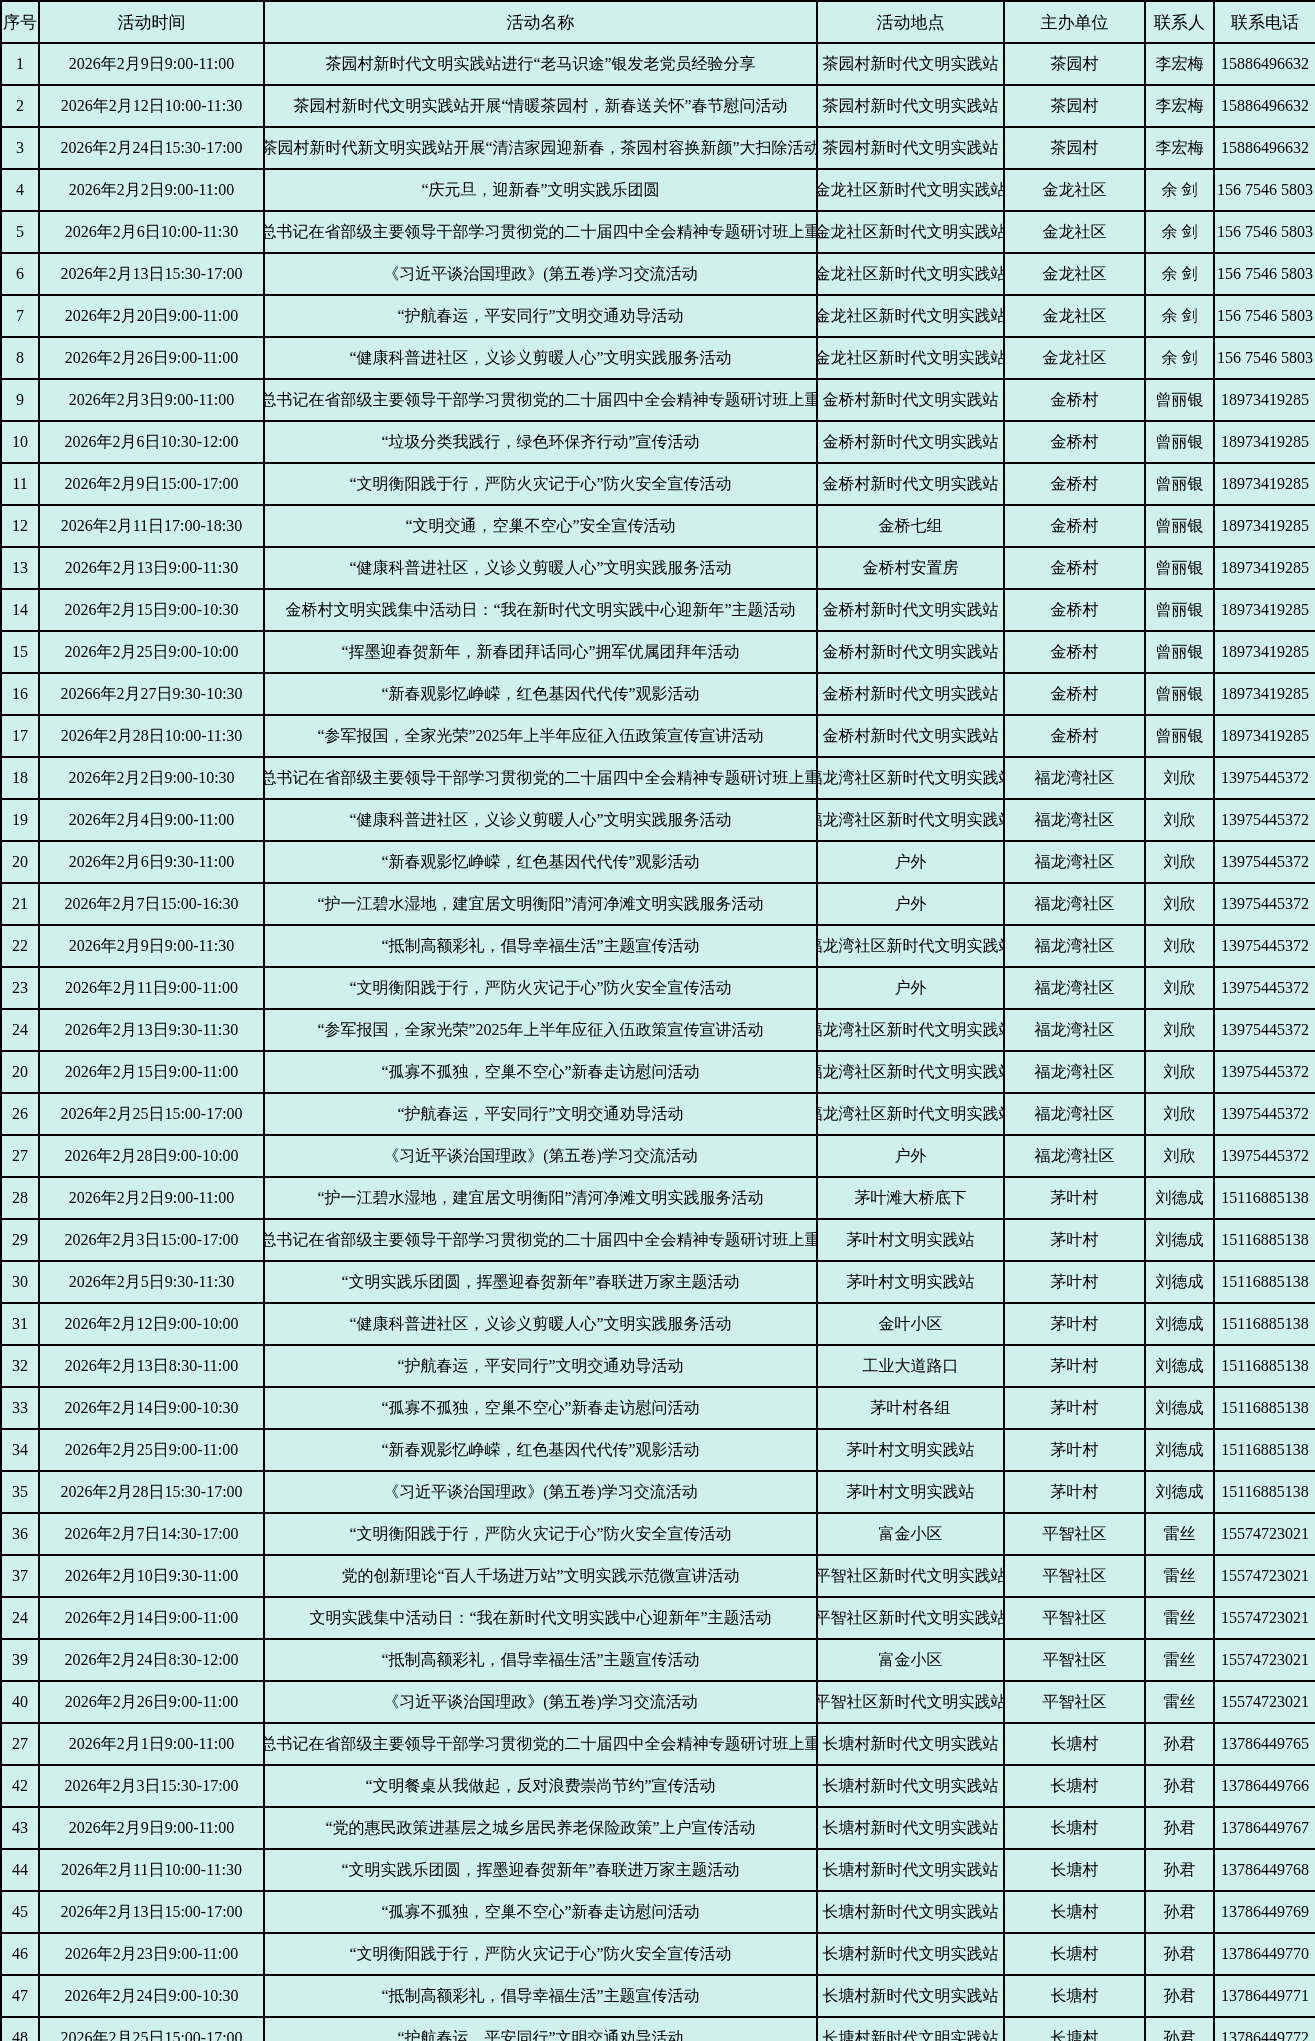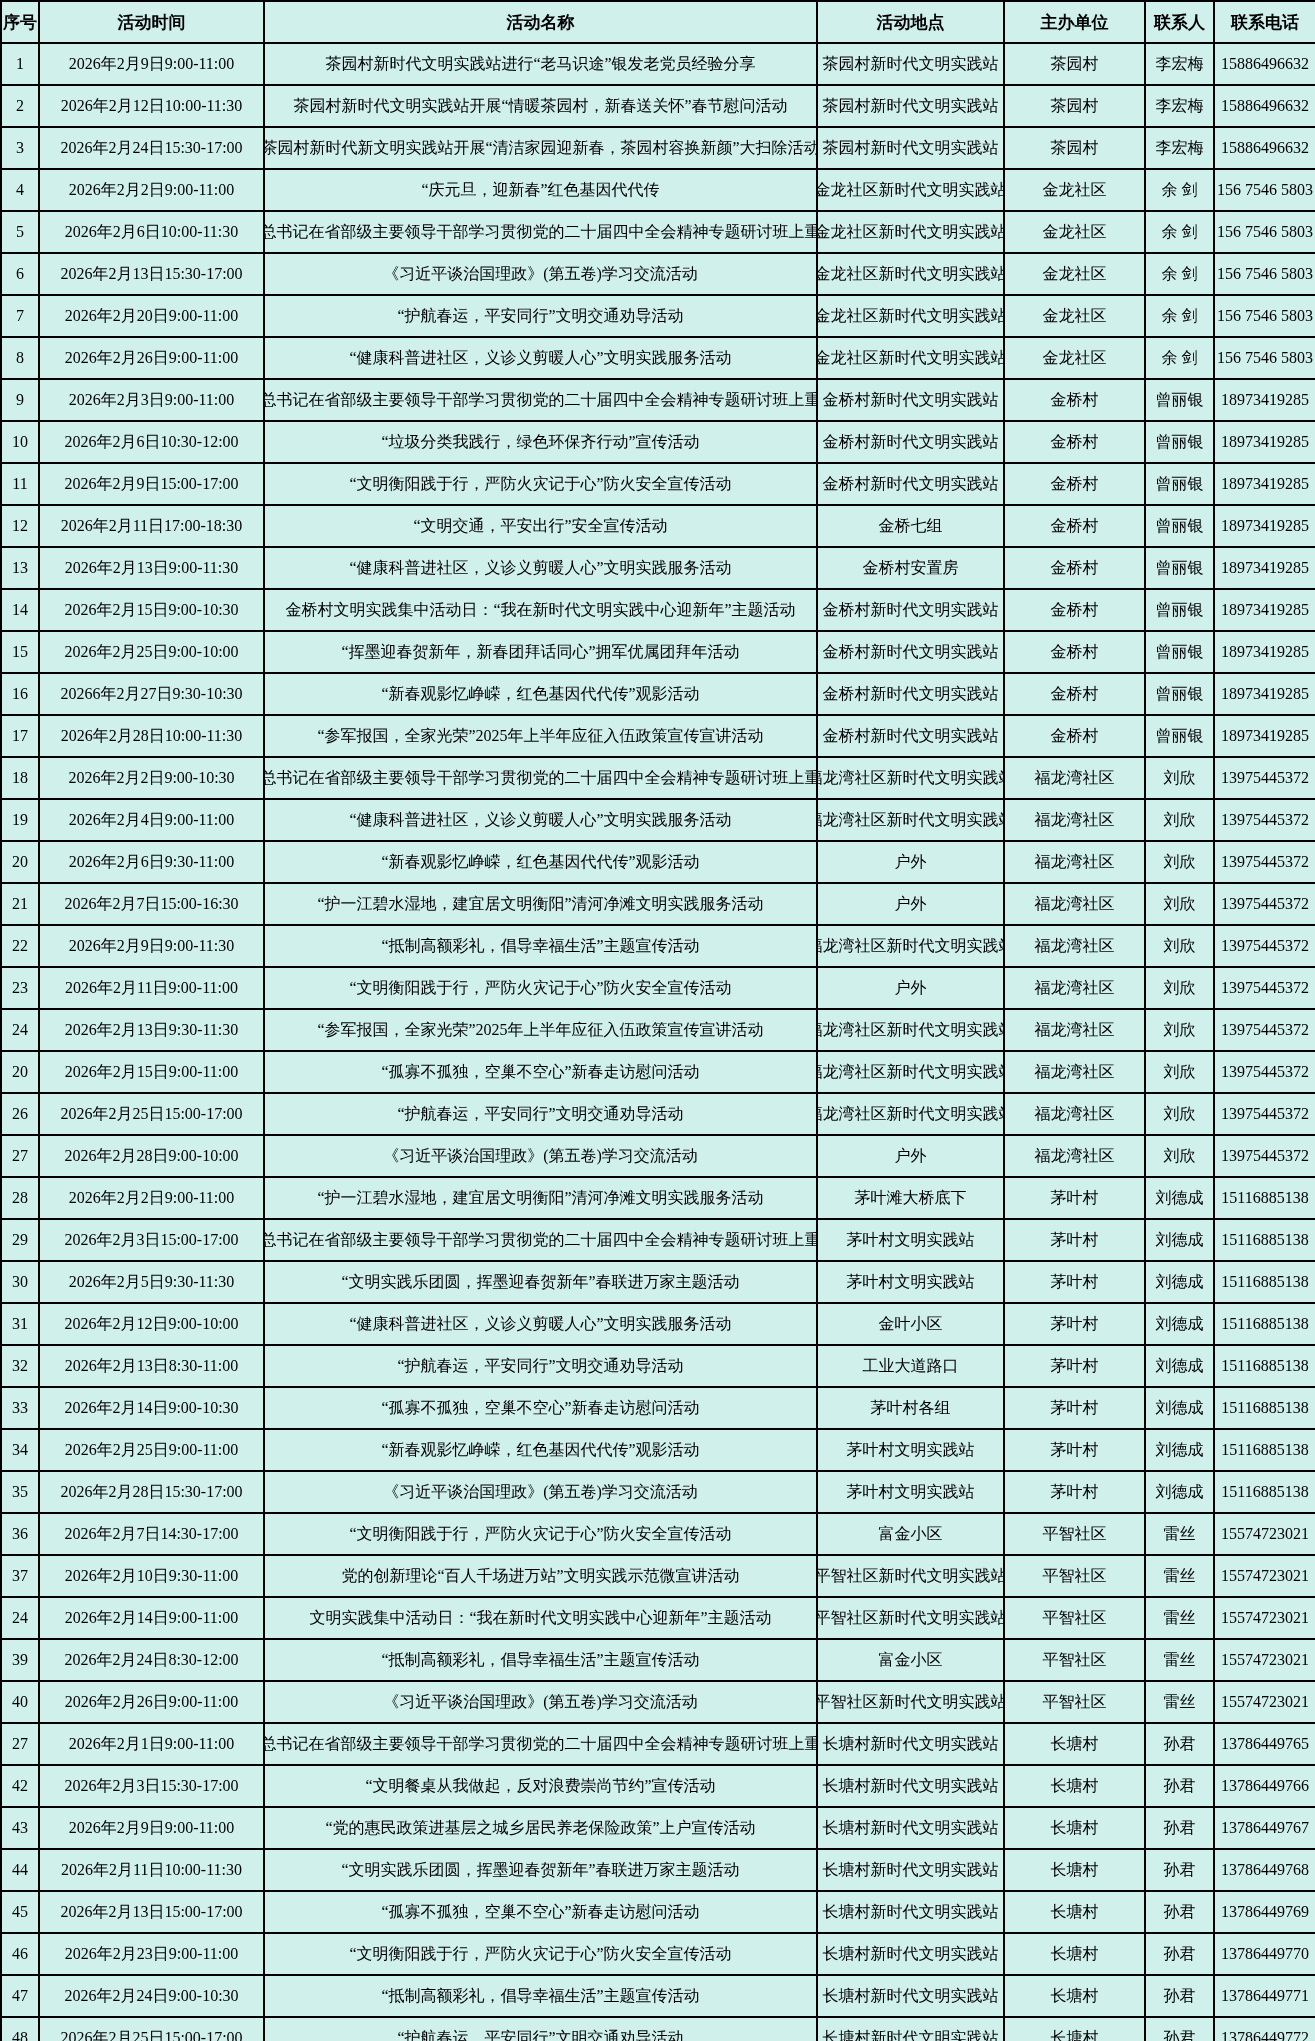--- a/index.html
+++ b/index.html
@@ -20,21 +20,21 @@
   table.activity-table td{
     border:2px solid var(--border);
     padding:0;
     height:40px;
     overflow:hidden;
     vertical-align:middle;
     font-size:16px;
     color:var(--text);
   }
   table.activity-table th{
-    font-weight:bold;
+    font-weight:normal;
     font-size:17px;
   }
   
   .cellc{
     display:flex;
     justify-content:center;
     align-items:center;
     height:100%;
     overflow:hidden;
   }
@@ -221,21 +221,21 @@
               <span>4</span>
             </div>
           </td>
           <td>
             <div class="cellc">
               <span>2026年2月2日9:00-11:00</span>
             </div>
           </td>
           <td>
             <div class="cellc">
-              <span>“庆元旦，迎新春”红色基因代代传</span>
+              <span>“庆元旦，迎新春”文明实践乐团圆</span>
             </div>
           </td>
           <td>
             <div class="cellc">
               <span>金龙社区新时代文明实践站</span>
             </div>
           </td>
           <td>
             <div class="cellc">
               <span>金龙社区</span>
@@ -517,21 +517,21 @@
               <span>12</span>
             </div>
           </td>
           <td>
             <div class="cellc">
               <span>2026年2月11日17:00-18:30</span>
             </div>
           </td>
           <td>
             <div class="cellc">
-              <span>“文明交通，平安出行”安全宣传活动</span>
+              <span>“文明交通，空巢不空心”安全宣传活动</span>
             </div>
           </td>
           <td>
             <div class="cellc">
               <span>金桥七组</span>
             </div>
           </td>
           <td>
             <div class="cellc">
               <span>金桥村</span>

